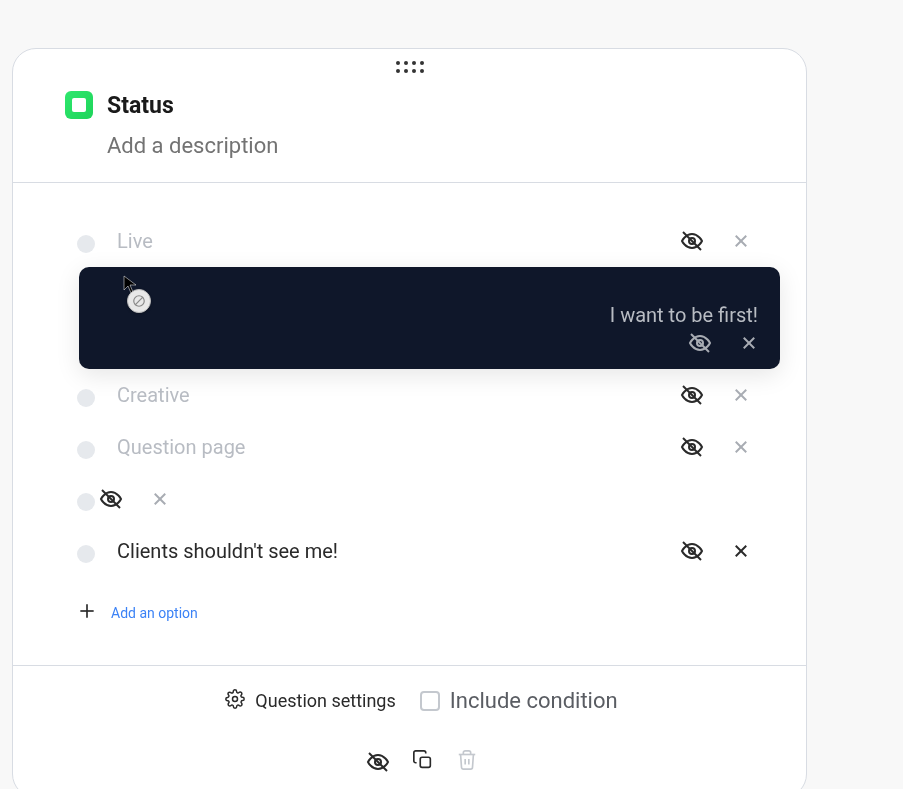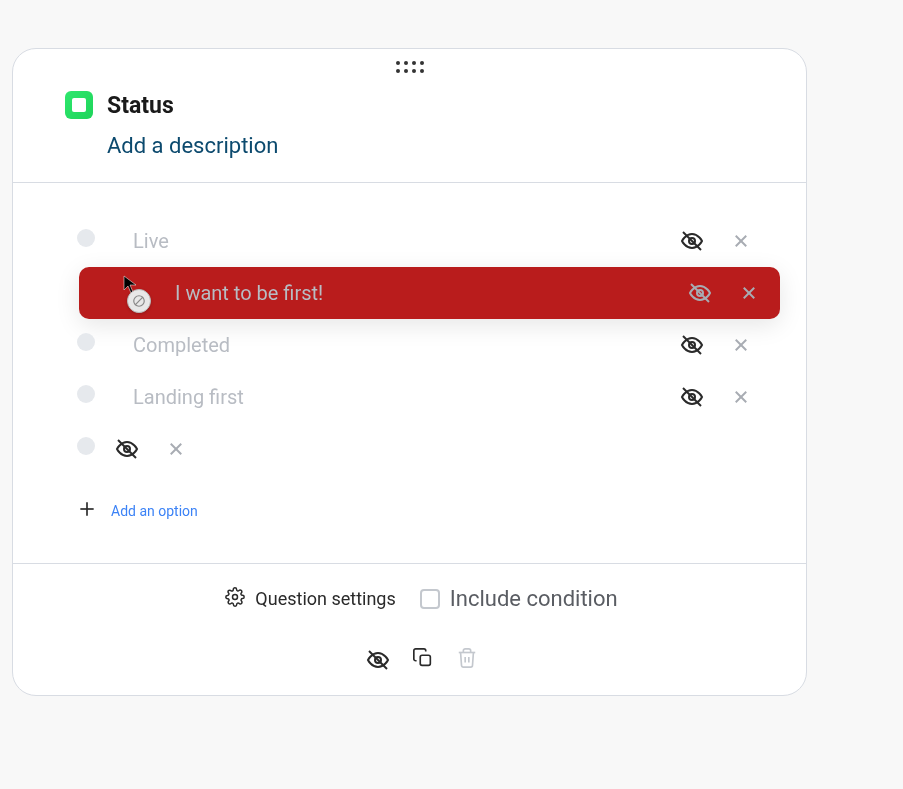--- a/index.html
+++ b/index.html
@@ -63,44 +63,45 @@
       background: #fff;
       border-radius: 2px;
     }
     .title {
       font-size: 23px;
       font-weight: 700;
       color: #1a1a1a;
     }
     .description {
       font-size: 22px;
-      color: #0c4a6e;
+      color: #737373;
       padding-left: 42px;
     }
     .divider {
       height: 1px;
       background: #d8dce3;
     }
     .options {
       padding: 32px 36px 28px 36px;
     }
     .option-row {
       display: flex;
-      align-items: flex-start;
+      align-items: flex-end;
       padding: 14px 20px 14px 28px;
-      gap: 20px;
+      gap: 4px;
       position: relative;
     }
     .option-row.dragging {
-      background: #b91c1c;
+      background: #0f172a;
       box-shadow: 0 6px 24px rgba(0,0,0,0.10);
       border-radius: 10px;
       margin-left: 30px;
       margin-right: -10px;
       padding: 14px 22px 14px 40px;
+      flex-direction: column;
     }
     .option-dot {
       width: 18px;
       height: 18px;
       border-radius: 50%;
       background: #e6e9ed;
       flex-shrink: 0;
     }
     .option-label {
       flex: 1;
@@ -336,41 +337,41 @@
           <svg viewBox="0 0 24 24">
               <line x1="5" y1="5" x2="19" y2="19"></line>
               <line x1="19" y1="5" x2="5" y2="19"></line>
             </svg>
         </div>
       </div>
     </div>
 
     <div class="option-row">
       <div class="option-dot"></div>
-      <div class="option-label">Completed</div>
+      <div class="option-label">Creative</div>
       <div class="option-actions">
         <div class="eye-icon">
           <svg viewBox="0 0 24 24">
               <path d="M2 12s3.5-7 10-7 10 7 10 7-3.5 7-10 7S2 12 2 12z"></path>
               <circle cx="12" cy="12" r="3"></circle>
               <line x1="3" y1="3" x2="21" y2="21"></line>
             </svg>
         </div>
         <div class="x-icon">
           <svg viewBox="0 0 24 24">
               <line x1="5" y1="5" x2="19" y2="19"></line>
               <line x1="19" y1="5" x2="5" y2="19"></line>
             </svg>
         </div>
       </div>
     </div>
 
     <div class="option-row">
       <div class="option-dot"></div>
-      <div class="option-label">Landing first</div>
+      <div class="option-label">Question page</div>
       <div class="option-actions">
         <div class="eye-icon">
           <svg viewBox="0 0 24 24">
               <path d="M2 12s3.5-7 10-7 10 7 10 7-3.5 7-10 7S2 12 2 12z"></path>
               <circle cx="12" cy="12" r="3"></circle>
               <line x1="3" y1="3" x2="21" y2="21"></line>
             </svg>
         </div>
         <div class="x-icon">
           <svg viewBox="0 0 24 24">
@@ -393,20 +394,39 @@
         </div>
         <div class="x-icon">
           <svg viewBox="0 0 24 24">
               <line x1="5" y1="5" x2="19" y2="19"></line>
               <line x1="19" y1="5" x2="5" y2="19"></line>
             </svg>
         </div>
       </div>
     </div>
 
+    <div class="option-row">
+      <div class="option-dot"></div>
+      <div class="option-label active">Clients shouldn't see me!</div>
+      <div class="option-actions">
+        <div class="eye-icon">
+          <svg viewBox="0 0 24 24">
+              <path d="M2 12s3.5-7 10-7 10 7 10 7-3.5 7-10 7S2 12 2 12z"></path>
+              <circle cx="12" cy="12" r="3"></circle>
+              <line x1="3" y1="3" x2="21" y2="21"></line>
+            </svg>
+        </div>
+        <div class="x-icon active">
+          <svg viewBox="0 0 24 24">
+              <line x1="5" y1="5" x2="19" y2="19"></line>
+              <line x1="19" y1="5" x2="5" y2="19"></line>
+            </svg>
+        </div>
+      </div>
+    </div>
 
     <div class="add-option">
       <div class="plus-icon">
         <svg viewBox="0 0 24 24">
             <line x1="12" y1="4" x2="12" y2="20"></line>
             <line x1="4" y1="12" x2="20" y2="12"></line>
           </svg>
       </div>
       <div class="add-option-label">Add an option</div>
     </div>

